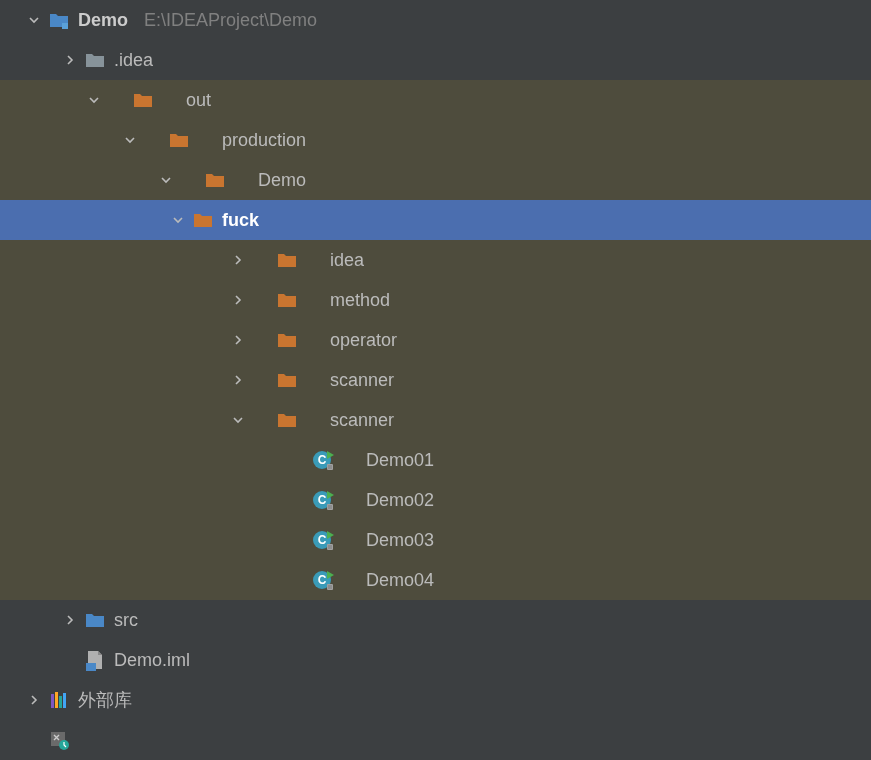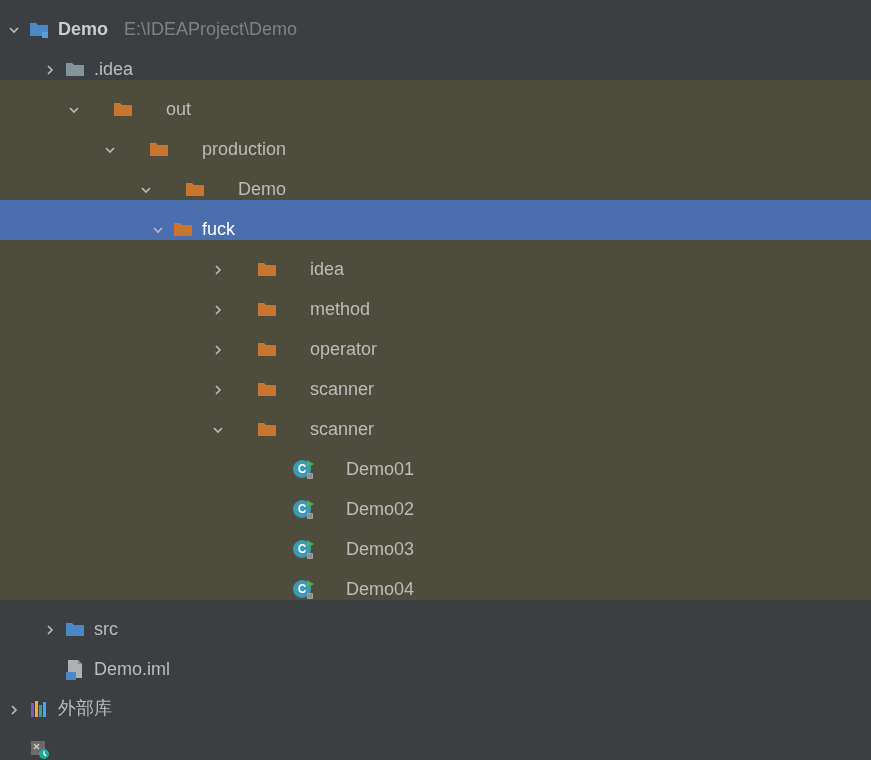--- a/index.html
+++ b/index.html
@@ -7,33 +7,34 @@
       background: #3c3f41;
       font-family: "Segoe UI", Arial, sans-serif;
       font-size: 18px;
       color: #bbbbbb;
       width: 871px;
       height: 760px;
       overflow: hidden;
     }
     .tree-row {
       display: flex;
-      align-items: flex-end;
+      align-items: center;
       height: 40px;
-      padding-left: 4px;
+      padding-left: 24px;
       cursor: pointer;
       white-space: nowrap;
     }
     .tree-row.highlight-bg {
       background: #4e4c3d;
       gap: 24px;
     }
     .tree-row.selected {
       background: #4b6eaf;
       color: #ffffff;
+      font-weight: bold;
     }
     .indent {
       display: inline-block;
       flex-shrink: 0;
     }
     .arrow {
       width: 20px;
       height: 20px;
       display: inline-flex;
       align-items: center;

